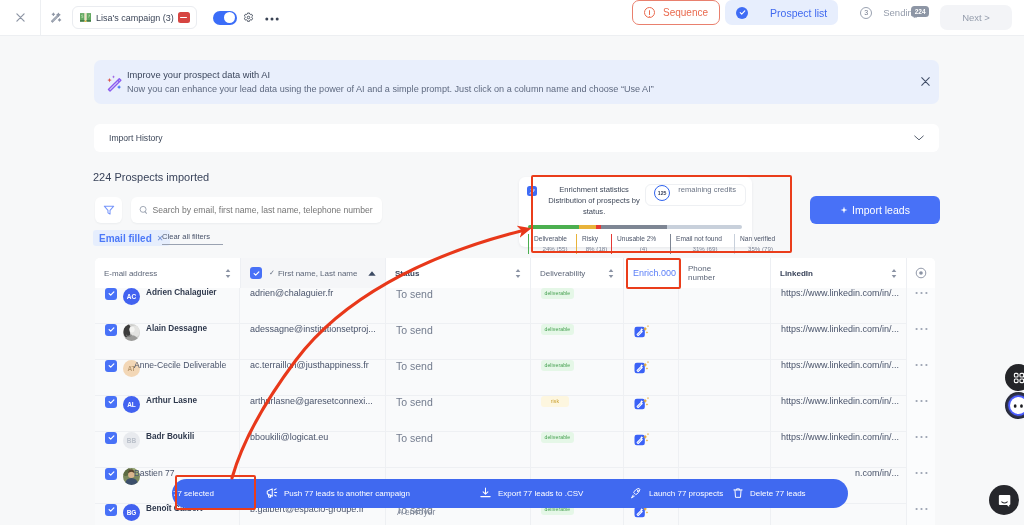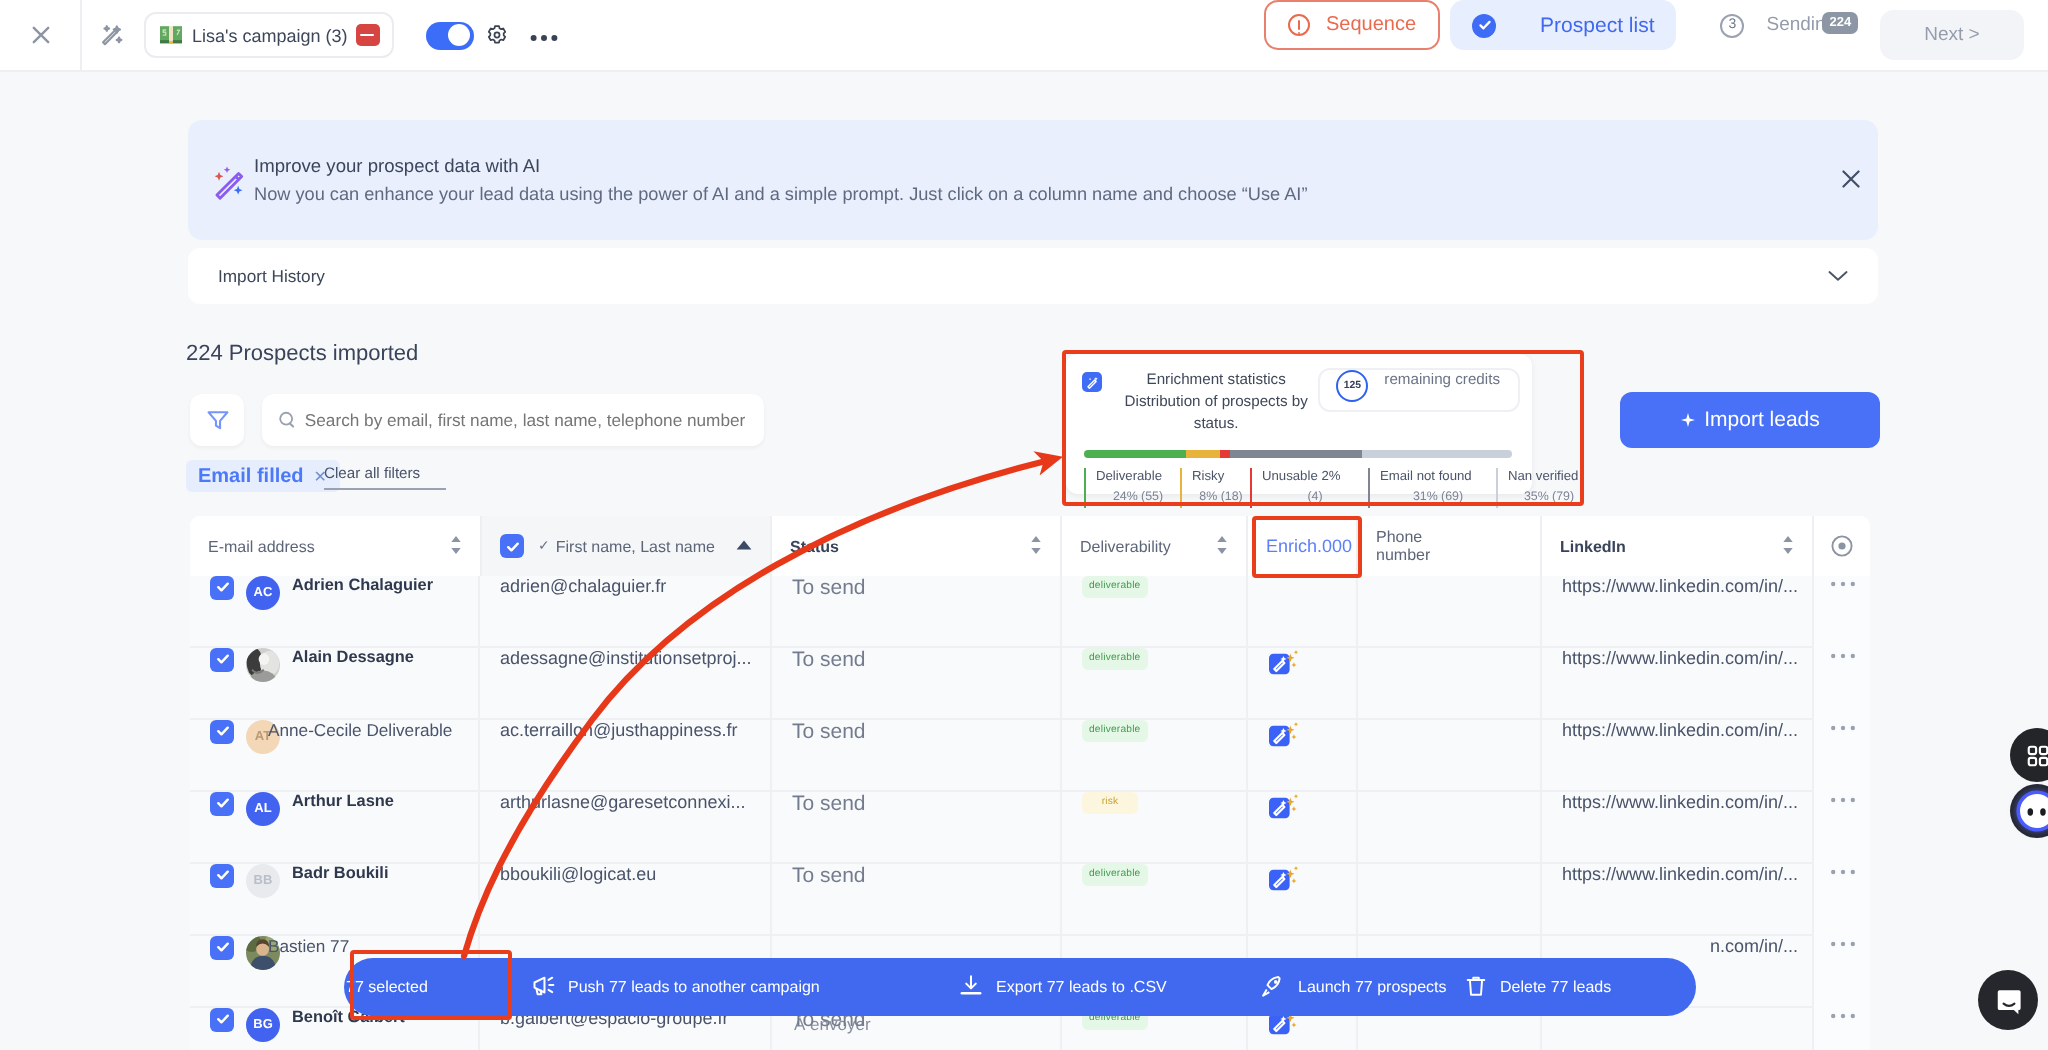--- a/index.html
+++ b/index.html
@@ -30,21 +30,21 @@
 .ico-alert{width:11px;height:11px;border:1.2px solid #ea6a4e;border-radius:50%;display:flex;align-items:center;justify-content:center;}
 .ico-alert i{display:block;width:1.2px;height:5px;background:#ea6a4e;border-radius:1px;position:relative;}
 .ico-alert i::after{content:"";position:absolute;left:-0.1px;top:6px;width:1.4px;height:1.4px;background:#ea6a4e;border-radius:50%;}
 .ico-check{width:12px;height:12px;border-radius:50%;background:#3f6cf5;display:flex;align-items:center;justify-content:center;}
 .ico-step3{width:12px;height:12px;border-radius:50%;border:1.1px solid #9aa2b1;display:flex;align-items:center;justify-content:center;font-size:7px;color:#6e7789;}
 .send-wrap{position:relative;display:inline-block;}
 .send-badge{position:absolute;left:28px;top:-1px;background:#8d96a5;color:#fff;font-size:6.5px;font-weight:700;padding:2px 3.5px;border-radius:3.5px;letter-spacing:0;line-height:7px;}
 .next-btn{position:absolute;left:940px;top:5px;width:72px;height:25px;border-radius:7px;background:#f3f4f7;display:flex;align-items:center;justify-content:center;font-size:9.5px;color:#959dac;}
 
 
-.banner{position:absolute;left:94px;top:60px;width:845px;height:60px;background:#e9effc;border-radius:7px;display:flex;align-items:center;padding:0 5px 0 11px;}
+.banner{position:absolute;left:94px;top:60px;width:845px;height:44px;background:#e9effc;border-radius:7px;display:flex;align-items:center;padding:0 5px 0 11px;}
 .banner .wand{width:21px;height:21px;margin-right:1px;flex:0 0 auto;}
 .banner-txt{flex:1;}
 .banner-title{font-size:9.3px;color:#3b465c;line-height:13px;}
 .banner-sub{font-size:9.1px;color:#5f6a80;line-height:13px;margin-top:1px;}
 .banner-x{color:#424e68;font-size:12px;line-height:12px;padding:4px;}
 
 
 .imphist{position:absolute;left:94px;top:124px;width:845px;height:28px;background:#fff;border-radius:6px;display:flex;align-items:center;padding:0 15px;justify-content:space-between;}
 .imphist span{font-size:8.6px;color:#3d4759;font-weight:400;}
 
@@ -53,21 +53,21 @@
 .filter-btn{position:absolute;left:95px;top:197px;width:27px;height:26px;background:#fff;border-radius:6px;display:flex;align-items:center;justify-content:center;box-shadow:0 1px 2px rgba(25,35,60,.05);}
 .search-box{position:absolute;left:131px;top:197px;width:251px;height:26px;background:#fff;border-radius:6px;display:flex;align-items:center;gap:4px;padding:0 8px;box-shadow:0 1px 2px rgba(25,35,60,.05);}
 .search-box input{border:0;outline:0;font-size:8.6px;color:#6a7385;font-family:inherit;width:100%;background:transparent;}
 .chip{position:absolute;left:93px;top:230px;height:16px;padding:0 6px;background:#e6eefd;border-radius:3px;display:flex;align-items:center;gap:5px;}
 .chip b{font-size:10px;color:#4c79f8;font-weight:700;}
 .chip i{font-style:normal;font-size:8px;color:#6f8ed4;}
 .clearf{position:absolute;left:162px;top:232px;font-size:7.6px;color:#49536a;border-bottom:1px solid #9aa2b1;padding-bottom:3px;padding-right:13px;}
 .import-btn{position:absolute;left:810px;top:196px;width:130px;height:28px;background:#4871f7;border-radius:6px;color:#fff;font-size:10.5px;display:flex;align-items:center;justify-content:center;gap:4px;}
 
 
-.enrich-panel{position:absolute;left:533px;top:177px;width:233px;height:70px;background:#fff;border-radius:6px;padding:7px 6px 0 5px;box-shadow:0 1px 3px rgba(25,35,60,.07);}
+.enrich-panel{position:absolute;left:519px;top:177px;width:233px;height:70px;background:#fff;border-radius:6px;padding:7px 6px 0 5px;box-shadow:0 1px 3px rgba(25,35,60,.07);}
 .ep-top{display:flex;align-items:flex-start;}
 .ep-ico{width:10px;height:10px;border-radius:2.5px;background:#3f6cf5;margin-top:2px;margin-left:3px;margin-right:6px;flex:0 0 auto;display:flex;align-items:center;justify-content:center;}
 .ep-title{font-size:7.6px;color:#3f4859;line-height:11px;width:128px;text-align:center;}
 .ep-cred{margin-left:auto;display:flex;align-items:flex-start;gap:8px;height:22px;padding:0 9px 0 8px;border:1px solid #eef0f3;border-radius:6px;}
 .ep-ring{width:16px;height:16px;border-radius:50%;border:1.8px solid #2f63ef;display:flex;align-items:center;justify-content:center;font-size:5.2px;font-weight:700;color:#37405a;}
 .ep-credlab{font-size:7.6px;color:#6b7485;white-space:nowrap;}
 .ep-bar{margin-top:8px;margin-left:4px;margin-right:4px;height:4px;border-radius:2px;overflow:hidden;display:flex;}
 .ep-legend{display:flex;margin-top:5px;margin-left:4px;}
 .ep-seg{flex:0 0 auto;padding-left:5px;border-left:1.8px solid #ccc;}
 .ep-seg .l{font-size:6.6px;color:#4b5468;line-height:10px;white-space:nowrap;}

